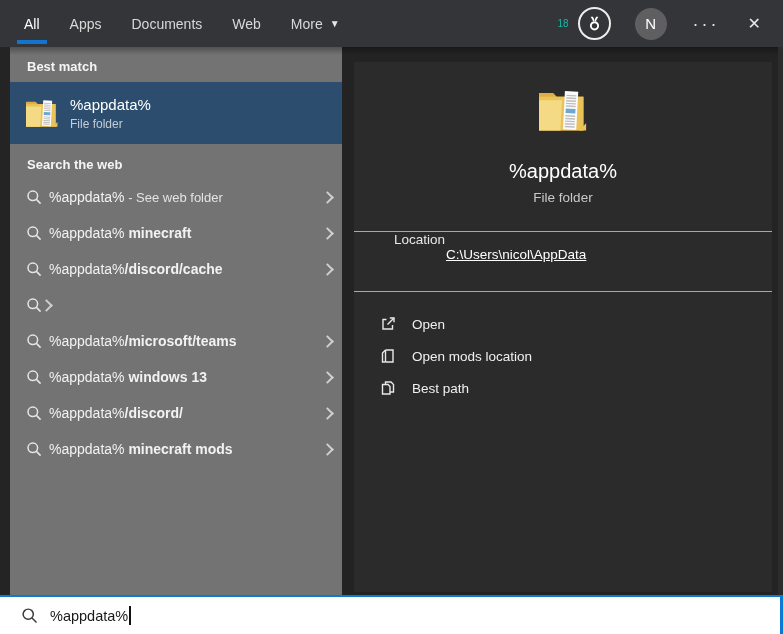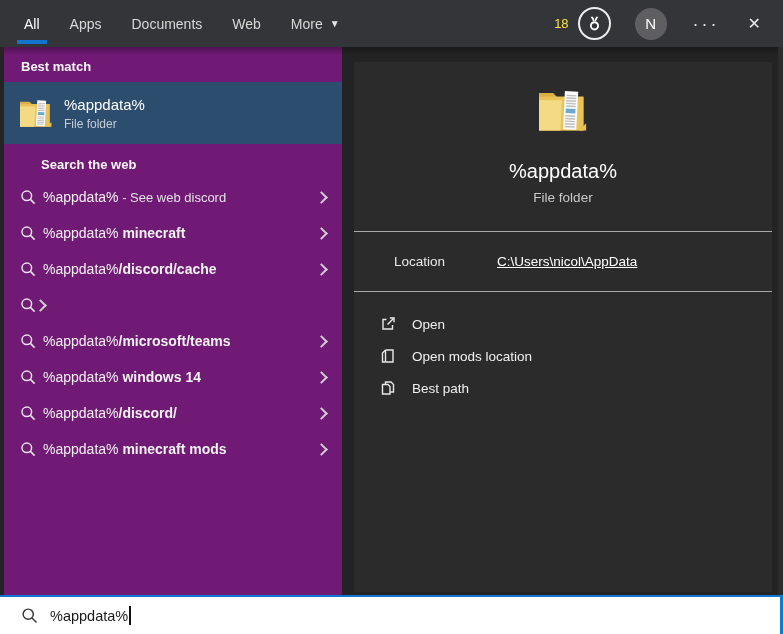--- a/index.html
+++ b/index.html
@@ -11,35 +11,35 @@
   .tabbar { position:absolute; left:0; top:0; width:783px; height:47px; background:#343538;
             display:flex; align-items:center; z-index:5; }
   .tabs { display:flex; align-items:center; gap:30px; padding-left:24px; height:100%; }
   .tab { position:relative; height:100%; display:flex; align-items:center; font-size:14px;
          color:#d8d8d8; cursor:default; }
   .tab.active { color:#ffffff; }
   .tab.active::after { content:""; position:absolute; left:-7px; right:-7px; bottom:3px;
                        height:4px; background:#1374cf; }
   .tab .caret { font-size:10px; margin-left:7px; color:#e6e6e6; }
   .tabbar-right { margin-left:auto; display:flex; align-items:center; padding-right:22px; }
-  .rewards-count { font-size:13px; color:#fde047; margin-right:9px; }
+  .rewards-count { font-size:10px; color:#14b8a6; margin-right:9px; }
   .rewards-btn { width:33px; height:33px; border-radius:50%; border:2px solid #ededed;
                  display:flex; align-items:center; justify-content:center; }
   .avatar { width:32px; height:32px; border-radius:50%; background:#5f5f62; color:#fff;
             font-size:15px; display:flex; align-items:center; justify-content:center; margin-left:24px; }
   .ellipsis { margin-left:26px; color:#e2e2e2; font-size:18px; letter-spacing:3px; line-height:10px; }
   .close-x { margin-left:28px; color:#e8e8e8; font-size:16px; }
 
   
-  .left-panel { position:absolute; left:4px; top:47px; width:342px; height:548px; background:#701a75; }
+  .left-panel { position:absolute; left:10px; top:47px; width:342px; height:548px; background:#737373; }
   .left-panel::before, .right-panel::before { content:""; position:absolute; left:0; right:0; top:0;
             height:8px; background:linear-gradient(rgba(0,0,0,0.30),rgba(0,0,0,0)); pointer-events:none; }
   .section-header { position:absolute; left:17px; font-size:13px; font-weight:700; color:#f5f5f5; }
   .hdr-best { top:12px; }
-  .hdr-web { top:110px;margin-left:20px; }
+  .hdr-web { top:110px; }
   .best-match-row { position:absolute; left:0; top:35px; width:342px; height:62px; background:#2d4d6e;
                     display:flex; align-items:center; padding-left:14px; cursor:default; }
   .bm-text { margin-left:10px; }
   .bm-title { font-size:15px; color:#ffffff; }
   .bm-sub { font-size:12px; color:#c3cdd6; margin-top:4px; }
 
   .suggestions { position:absolute; left:0; top:132px; width:342px; }
   .sug-row { height:36px; display:flex; align-items:center; padding:0 20px 0 16px; cursor:default; }
   .sug-icon { width:16px; height:16px; flex:0 0 16px; }
   .sug-text { margin-left:7px; font-size:14px; color:#f2f2f2; white-space:pre; flex:1 1 auto;
@@ -51,21 +51,21 @@
 
   
   .right-panel { position:absolute; left:342px; top:47px; width:441px; height:548px; background:#232324; }
   .preview-card { position:absolute; left:12px; top:15px; width:418px; height:530px; background:#2b2b2c;
                   display:flex; flex-direction:column; align-items:center; }
   .pv-folder { margin-top:24px; }
   .pv-title { margin-top:26px; font-size:20px; color:#ffffff; }
   .pv-sub { margin-top:7px; font-size:13.5px; color:#c9c9c9; }
   .divider { width:100%; height:1px; background:#a8a8a8; }
   .div1 { margin-top:26px; }
-  .location-row { width:100%; height:59px; display:flex; align-items:center; padding-left:40px; }
+  .location-row { width:100%; height:59px; display:flex; padding-left:40px;flex-direction:column; }
   .loc-label { font-size:13.5px; color:#e8e8e8; }
   .loc-link { margin-left:52px; font-size:13.5px; color:#ffffff; text-decoration:underline; cursor:default; }
   .actions { width:100%; padding:16px 0 0 26px; }
   .action-row { height:32px; display:flex; align-items:center; cursor:default; }
   .action-label { margin-left:16px; font-size:13.5px; color:#f0f0f0; }
 
   .scroll-track { position:absolute; right:0; top:0; width:5px; height:548px; background:#2c2c2d; }
 
   
   .search-bar { position:absolute; left:0; top:595px; width:783px; height:39px; background:#ffffff;
@@ -159,21 +159,21 @@
       </div>
     </div>
 
     <div class="section-header hdr-web">Search the web</div>
 
     <div class="suggestions">
       <div class="sug-row">
         <svg class="sug-icon" viewBox="0 0 16 16">
             <use href="#def-magnifier"></use>
           </svg>
-        <div class="sug-text"><span>%appdata%</span><span class="completion plain"> - See web discord</span></div>
+        <div class="sug-text"><span>%appdata%</span><span class="completion plain"> - See web folder</span></div>
         <span class="chev"></span>
       </div>
       <div class="sug-row">
         <svg class="sug-icon" viewBox="0 0 16 16">
             <use href="#def-magnifier"></use>
           </svg>
         <div class="sug-text"><span>%appdata%</span><span class="completion"> minecraft</span></div>
         <span class="chev"></span>
       </div>
       <div class="sug-row">
@@ -193,21 +193,21 @@
         <svg class="sug-icon" viewBox="0 0 16 16">
             <use href="#def-magnifier"></use>
           </svg>
         <div class="sug-text"><span>%appdata%</span><span class="completion">/microsoft/teams</span></div>
         <span class="chev"></span>
       </div>
       <div class="sug-row">
         <svg class="sug-icon" viewBox="0 0 16 16">
             <use href="#def-magnifier"></use>
           </svg>
-        <div class="sug-text"><span>%appdata%</span><span class="completion"> windows 14</span></div>
+        <div class="sug-text"><span>%appdata%</span><span class="completion"> windows 13</span></div>
         <span class="chev"></span>
       </div>
       <div class="sug-row">
         <svg class="sug-icon" viewBox="0 0 16 16">
             <use href="#def-magnifier"></use>
           </svg>
         <div class="sug-text"><span>%appdata%</span><span class="completion">/discord/</span></div>
         <span class="chev"></span>
       </div>
       <div class="sug-row">

